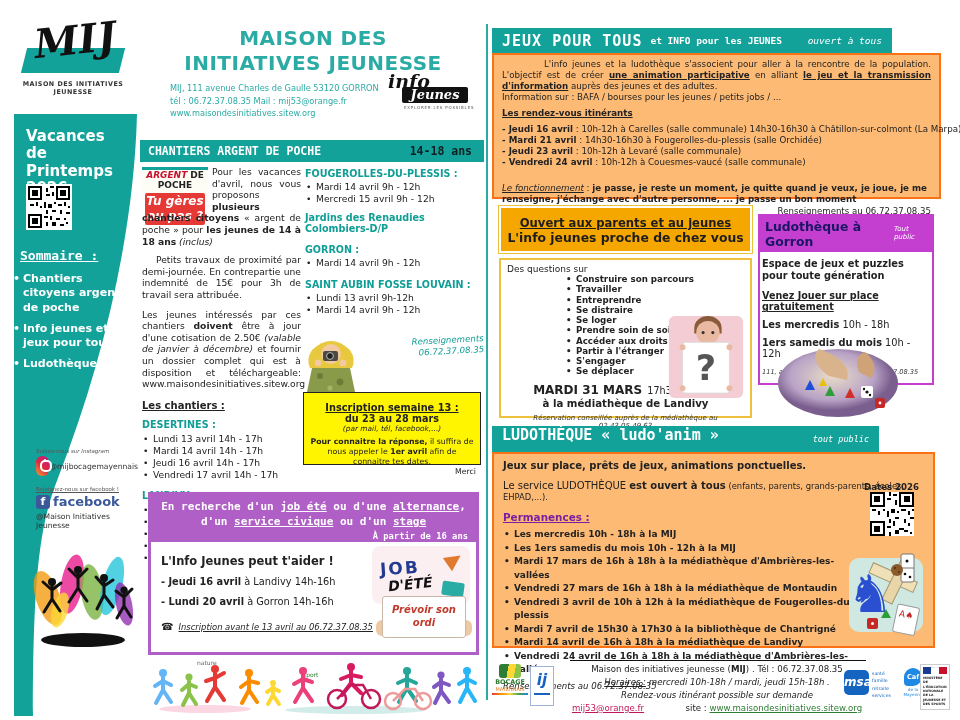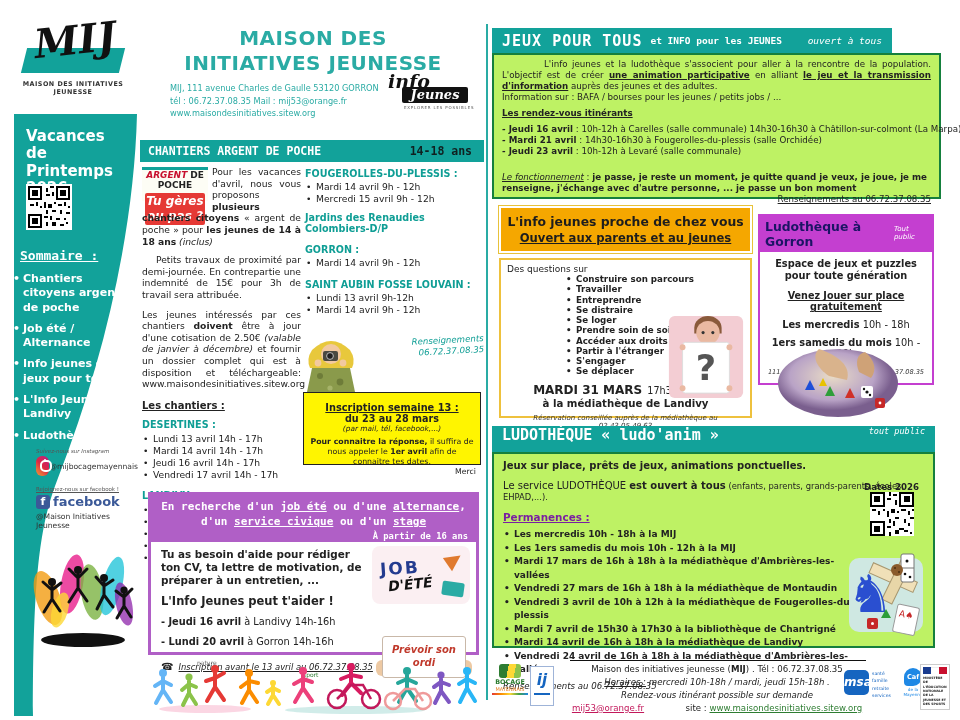--- a/index.html
+++ b/index.html
@@ -10,21 +10,21 @@
   .b{font-weight:700}.i{font-style:italic}.u{text-decoration:underline}
   .mono{font-family:"DejaVu Sans Mono",monospace}
   .teal{color:#0f9e95}
   .tealbg{background:#12a29a;color:#fff}
   .just{text-align:justify}
   ul.dot{list-style:none}
   ul.dot li{position:relative;padding-left:11px;line-height:1.3}
   ul.dot li::before{content:"•";position:absolute;left:1px}
   .site-h{color:#0f9e95;font-weight:700;font-size:9.6px;margin:7px 0 2px}
   .qr{background:#fff;padding:2px;display:block}
-  .box-border-teal{border:2px solid #15803d;background:#bef264}
+  .box-border-teal{border:2px solid #f97316;background:#fdba74}
 </style>
 </head>
 <body>
 
 <div class="page">
 
   <div class="abs" style="left:0;top:0;width:140px;height:720px">
 
     <div class="abs" style="left:14px;top:24px;width:118px;height:88px">
       <div class="abs" style="left:10px;top:24px;width:98px;height:25px;background:#12a29a;transform:skewX(-14deg)"></div>
@@ -44,23 +44,21 @@
         <path fill="#000" d="M0,0h7v7h-7z M14,0h7v7h-7z M0,14h7v7h-7z"></path>
         <path fill="#fff" d="M1,1h5v5h-5z M15,1h5v5h-5z M1,15h5v5h-5z"></path>
         <path fill="#000" d="M2,2h3v3h-3z M16,2h3v3h-3z M2,16h3v3h-3z M9,1h1v2h-1z M11,0h2v1h-2z M9,4h2v1h-2z M12,3h1v2h-1z M1,9h2v1h-2z M4,8h1v2h-1z M6,10h1v1h-1z M8,8h1v3h-1z M10,9h2v2h-2z M13,8h1v1h-1z M15,9h2v1h-2z M18,8h1v2h-1z M20,10h1v1h-1z M9,12h1v2h-1z M12,12h2v1h-2z M16,12h1v2h-1z M19,13h2v1h-2z M8,15h2v1h-2z M11,15h1v2h-1z M14,16h2v1h-2z M18,16h1v1h-1z M9,18h1v2h-1z M12,18h2v2h-2z M16,19h2v1h-2z M19,18h1v1h-1z"></path>
       </svg>
     </span>
 
     <div class="abs u" style="left:20px;top:248px;color:#fff;font-weight:700;font-size:13px;font-family:'DejaVu Sans Mono',monospace">Sommaire :</div>
 
     <ul class="abs dot" style="left:12px;top:272px;width:122px;color:#fff;font-weight:700;font-size:11px">
       <li style="margin-bottom:7px">Chantiers citoyens argent  de  poche</li>
-      <li style="margin-bottom:7px">Job été / Alternance</li>
       <li style="margin-bottom:7px">Info jeunes et jeux pour tous</li>
-      <li style="margin-bottom:7px">L'Info Jeunes à Landivy</li>
       <li>Ludothèque</li>
     </ul>
 
     <div class="abs" style="left:36px;top:448px;width:102px">
       <div class="i" style="font-size:5.5px;color:#555">Suivez-nous sur Instagram</div>
       <div style="display:flex;align-items:center;gap:0;margin-top:2px">
         <span style="position:relative;width:20px;height:20px;border-radius:6px;background:linear-gradient(45deg,#f09433,#e6683c,#dc2743,#cc2366,#bc1888);display:inline-block">
           <span style="position:absolute;left:4px;top:4px;width:12px;height:12px;border:2px solid #fff;border-radius:5px"></span>
           <span style="position:absolute;right:3px;top:3px;width:2px;height:2px;background:#fff;border-radius:50%"></span>
         </span>
@@ -189,21 +187,20 @@
       <div style="font-size:7.8px;margin-top:4px;line-height:1.3"><span class="b">Pour connaitre la réponse,</span><span> il suffira de nous appeler le </span><span class="b">1er avril</span><span> afin de connaitre tes dates.</span></div>
       <div style="font-size:7.8px;text-align:right">Merci</div>
     </div>
 
     <div class="abs" style="left:8px;top:492px;width:331px;height:163px;border:3px solid #b05fc6;background:#fff">
       <div style="position:relative;background:#b05fc6;color:#fff;min-height:46px;padding:5px 8px 12px;text-align:center">
         <div class="mono b" style="font-size:11px;line-height:1.35"><span>En recherche d'un </span><span class="u">job été</span><span> ou d'une </span><span class="u">alternance</span><span>, d'un </span><span class="u">service civique</span><span> ou d'un </span><span class="u">stage</span></div>
         <div class="mono b" style="position:absolute;right:8px;bottom:1px;font-size:8.8px">À partir de 16 ans</div>
       </div>
       <div style="position:relative;padding:6px 10px">
-        <p class="b" style="width:212px;font-size:10.4px;line-height:1.28">Tu as besoin d'aide pour rédiger ton CV, ta lettre de motivation, de préparer à un entretien, ...</p>
         <p class="b" style="font-size:11.5px;margin-top:6px">L'Info Jeunes peut t'aider !</p>
         <p style="font-size:9.8px;margin-top:8px"><span class="b">- Jeudi 16 avril</span><span> à Landivy 14h-16h</span></p>
         <p style="font-size:9.8px;margin-top:9px"><span class="b">- Lundi 20 avril</span><span> à Gorron 14h-16h</span></p>
         <p style="margin-top:8px"><span style="font-size:10px">☎</span> <span class="i u" style="font-size:8.4px">Inscription avant le 13 avril au 06.72.37.08.35</span></p>
 
         <div style="position:absolute;right:6px;top:4px;width:98px;height:58px;background:#fbeff2;border-radius:8px;overflow:hidden">
           <span style="position:absolute;left:8px;top:12px;font-weight:700;font-size:17px;letter-spacing:2px;color:#233b8f;transform:rotate(-4deg)">JOB</span>
           <span class="i b" style="position:absolute;left:16px;top:30px;font-size:14px;color:#111;transform:rotate(-6deg)">D'ÉTÉ</span>
           <span style="position:absolute;right:8px;top:6px;width:0;height:0;border-left:16px solid #e07a2f;border-top:8px solid transparent;border-bottom:8px solid transparent;transform:rotate(-35deg)"></span>
           <span style="position:absolute;right:6px;bottom:8px;width:22px;height:14px;background:#2aaba4;border-radius:2px;transform:rotate(8deg)"></span>
@@ -284,28 +281,29 @@
       <span class="mono b" style="font-size:9.5px;margin-left:8px">et INFO pour les JEUNES</span>
       <span class="mono i" style="font-size:9.5px;margin-left:auto">ouvert à tous</span>
     </div>
     <div class="abs box-border-teal" style="left:0;top:53px;width:449px;height:146px;padding:4px 8px;font-size:8.7px;line-height:1.27">
       <p class="just" style="text-indent:42px"><span>L'info jeunes et la ludothèque s'associent pour aller à la rencontre de la population. L'objectif est de créer </span><span class="b u">une animation participative</span><span> en alliant </span><span class="b u">le jeu et la transmission d'information</span><span> auprès des jeunes et des adultes.</span></p>
       <p>Information sur : BAFA / bourses pour les jeunes / petits jobs / ...</p>
       <div class="b u" style="margin-top:5px">Les rendez-vous itinérants</div>
       <div style="margin-top:5px;white-space:nowrap"><span class="b">- Jeudi 16 avril</span><span> : 10h-12h à Carelles (salle communale) 14h30-16h30 à Châtillon-sur-colmont (La Marpa)</span></div>
       <div style="white-space:nowrap"><span class="b">- Mardi 21 avril</span><span> : 14h30-16h30 à Fougerolles-du-plessis (salle Orchidée)</span></div>
       <div style="white-space:nowrap"><span class="b">- Jeudi 23 avril</span><span> : 10h-12h à Levaré (salle communale)</span></div>
+      <div style="white-space:nowrap"><span class="b">- Vendredi 24 avril</span><span> : 10h-12h à Couesmes-vaucé (salle communale)</span></div>
       <p style="margin-top:15px"><span class="i u">Le fonctionnement</span><span> : </span><span class="b">je passe, je reste un moment, je quitte quand je veux, je joue, je me renseigne, j'échange avec d'autre personne, ... je passe un bon moment</span></p>
       <div class="u" style="text-align:right;font-size:8.6px">Renseignements au 06.72.37.08.35</div>
     </div>
 
     <div class="abs" style="left:7px;top:206px;width:253px">
       <div style="background:#f5a700;border:2px solid #fff;outline:1px solid #e8c23a;text-align:center;padding:6px 4px">
+        <div class="b u" style="font-size:11.6px;color:#1d1d1d;margin-top:2px">Ouvert aux parents et au jeunes</div>
         <div class="b" style="font-size:12.4px;color:#1d1d1d">L'info jeunes proche de chez vous</div>
-        <div class="b u" style="font-size:11.6px;color:#1d1d1d;margin-top:2px">Ouvert aux parents et au jeunes</div>
       </div>
       <div style="position:relative;border:2px solid #eec13d;background:#fff;margin-top:5px;height:160px;padding:4px 6px">
         <div style="font-size:9px">Des questions sur</div>
         <ul class="dot b" style="margin-left:58px;font-size:8.7px">
           <li style="line-height:1.18">Construire son parcours</li>
           <li style="line-height:1.18">Travailler</li>
           <li style="line-height:1.18">Entreprendre</li>
           <li style="line-height:1.18">Se distraire</li>
           <li style="line-height:1.18">Se loger</li>
           <li style="line-height:1.18">Prendre soin de soi</li>
@@ -331,21 +329,21 @@
         <div class="b" style="text-align:center;font-size:10.2px">à la médiathèque de Landivy</div>
         <div class="i" style="text-align:center;font-size:7px;margin-top:5px;color:#333">Réservation conseillée auprès de la médiathèque au 02.43.05.49.63</div>
       </div>
     </div>
 
     <div class="abs" style="left:266px;top:214px;width:176px;border:2px solid #c43fd0;background:#fff">
       <div style="background:#c43fd0;display:flex;align-items:baseline;padding:3px 5px">
         <span class="b" style="font-size:12.4px;color:#1b1464">Ludothèque à Gorron</span>
         <span class="i" style="font-size:7px;color:#fff;margin-left:auto">Tout public</span>
       </div>
-      <div style="text-align:center;padding:6px 2px 7px">
+      <div style="text-align:left;padding:6px 2px 7px">
         <div class="b" style="font-size:9.8px;line-height:1.25">
             <div>Espace de jeux et puzzles</div>
             <div>pour toute génération</div>
           </div>
         <div class="b u" style="font-size:9.6px;margin-top:8px">Venez Jouer sur place gratuitement</div>
         <div style="font-size:9.8px;margin-top:7px"><span class="b">Les mercredis</span><span>  10h - 18h</span></div>
         <div style="font-size:9.8px;margin-top:7px"><span class="b">1ers samedis du mois</span><span> 10h - 12h</span></div>
         <div class="i" style="font-size:6.6px;margin-top:9px;color:#333">111, avenue Charles de Gaulle, 06.72.37.08.35</div>
       </div>
     </div>
@@ -366,21 +364,21 @@
       <path d="M68,50 l5,-10 l5,10 z" fill="#d03028"></path>
       <path d="M42,38 l4,-8 l4,8 z" fill="#e8c200"></path>
       <rect x="84" y="38" width="12" height="12" rx="2" fill="#fff"></rect>
         <circle cx="90" cy="44" r="1.6" fill="#111"></circle>
         <circle cx="87" cy="41" r="1.2" fill="#111"></circle>
         <circle cx="93" cy="47" r="1.2" fill="#111"></circle>
       <rect x="98" y="50" width="10" height="10" rx="2" fill="#c62828"></rect>
         <circle cx="103" cy="55" r="1.4" fill="#fff"></circle>
     </svg>
 
-    <div class="abs tealbg" style="left:0;top:426px;width:443px;height:26px;display:flex;align-items:flex-start;padding:0 10px">
+    <div class="abs tealbg" style="left:0;top:426px;width:387px;height:26px;display:flex;align-items:flex-end;padding:8px 10px">
       <span class="mono b" style="font-size:15px">LUDOTHÈQUE « ludo'anim »</span>
       <span class="mono i" style="font-size:8.5px;margin-left:auto">tout public</span>
     </div>
     <div class="abs box-border-teal" style="left:0;top:452px;width:443px;height:196px;padding:6px 9px">
       <p class="b" style="font-size:10px">Jeux sur place, prêts de jeux, animations ponctuelles.</p>
       <p style="font-size:10px;margin-top:9px"><span>Le service LUDOTHÈQUE </span><span class="b">est ouvert à tous</span><span style="font-size:8.4px"> (enfants, parents, grands-parents, écoles, EHPAD,...).</span></p>
       <div class="b u" style="font-size:10.4px;margin-top:9px;color:#7a1fa2">Permanences :</div>
       <ul class="dot b" style="margin-top:5px;width:356px;font-size:9px">
         <li style="line-height:1.5">Les mercredis 10h - 18h à la MIJ</li>
         <li style="line-height:1.5">Les 1ers samedis du mois 10h - 12h à la MIJ</li>

